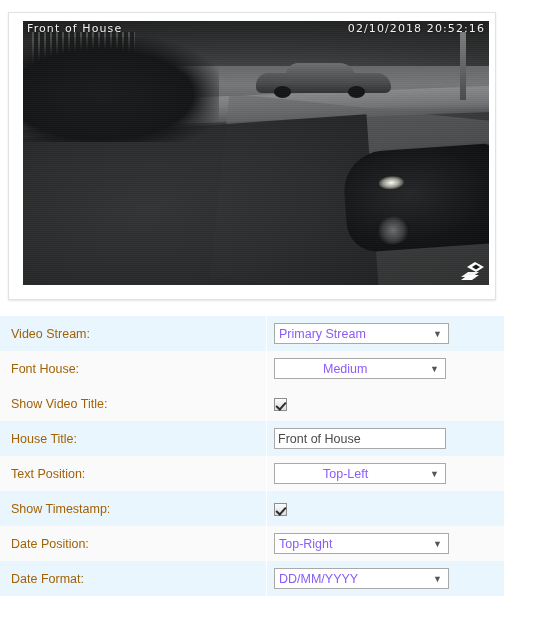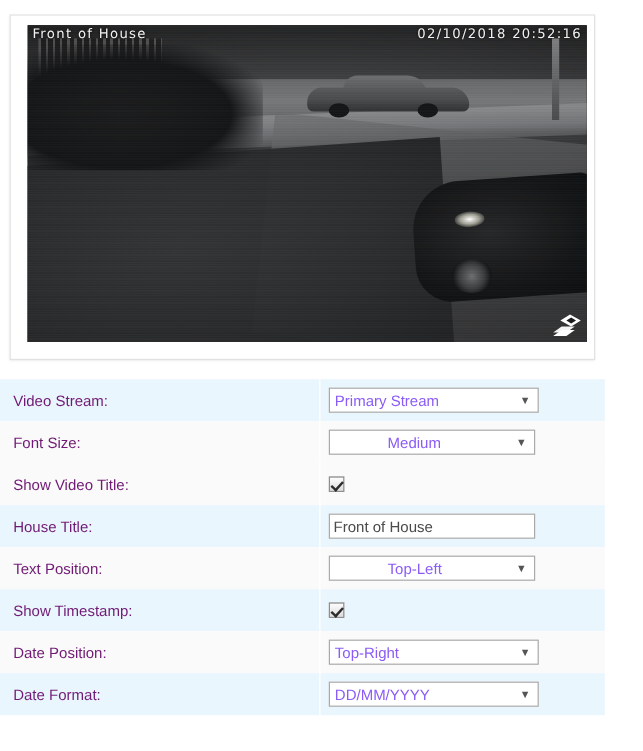--- a/index.html
+++ b/index.html
@@ -213,21 +213,21 @@
   .settings tr.even { background: #fafafa; }
   .settings td {
     padding: 0;
     vertical-align: middle;
     border: 0;
   }
   td.label-cell {
     width: 255px;
     padding-left: 11px;
     font-size: 12.5px;
-    color: #701a75;
+    color: #a16207;
     border-right: 1px solid rgba(255,255,255,0.9);
   }
   td.control-cell {
     padding-left: 7px;
   }
 
   select.ctl {
     font-family: "Liberation Sans", sans-serif;
     font-size: 12.5px;
     color: #8b5cf6;
@@ -355,21 +355,21 @@
         <span class="select-shell">
           <select class="ctl w175">
             <option>Primary Stream</option>
           </select>
           <span class="arrow">▼</span>
         </span>
       </td>
     </tr>
 
     <tr class="even">
-      <td class="label-cell">Font Size:</td>
+      <td class="label-cell">Font House:</td>
       <td class="control-cell">
         <span class="select-shell">
           <select class="ctl w172">
             <option>Medium</option>
           </select>
           <span class="arrow">▼</span>
         </span>
       </td>
     </tr>
 

